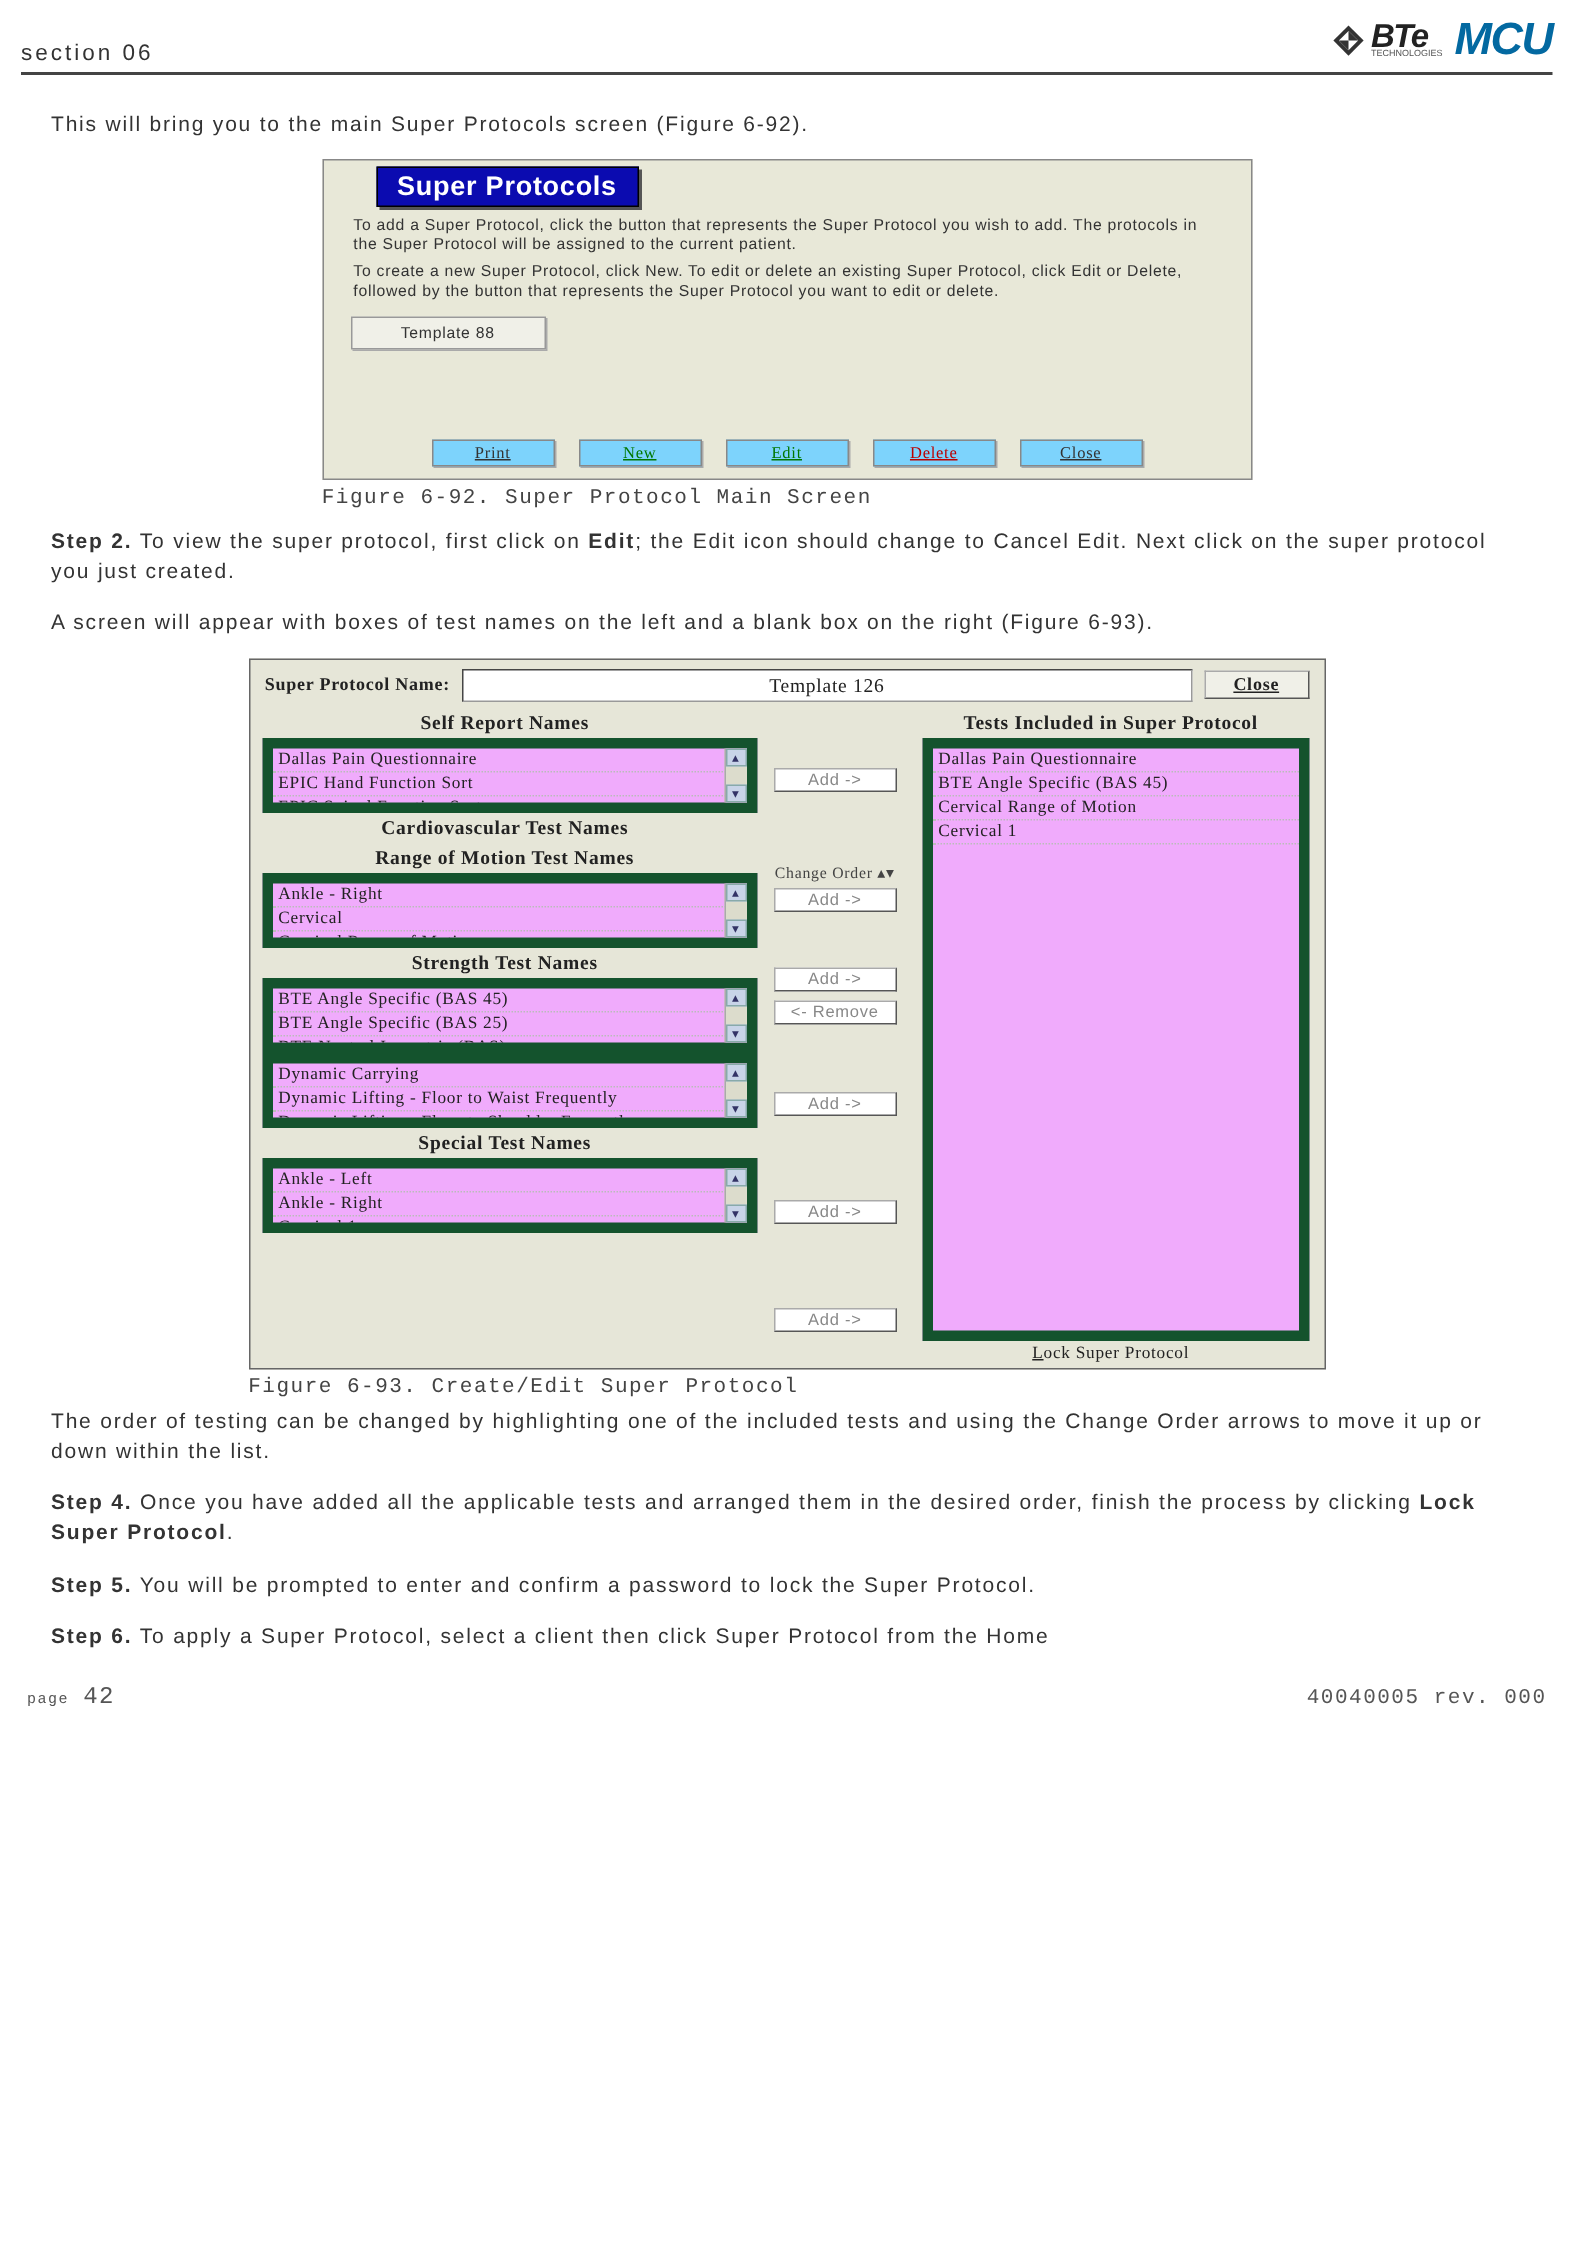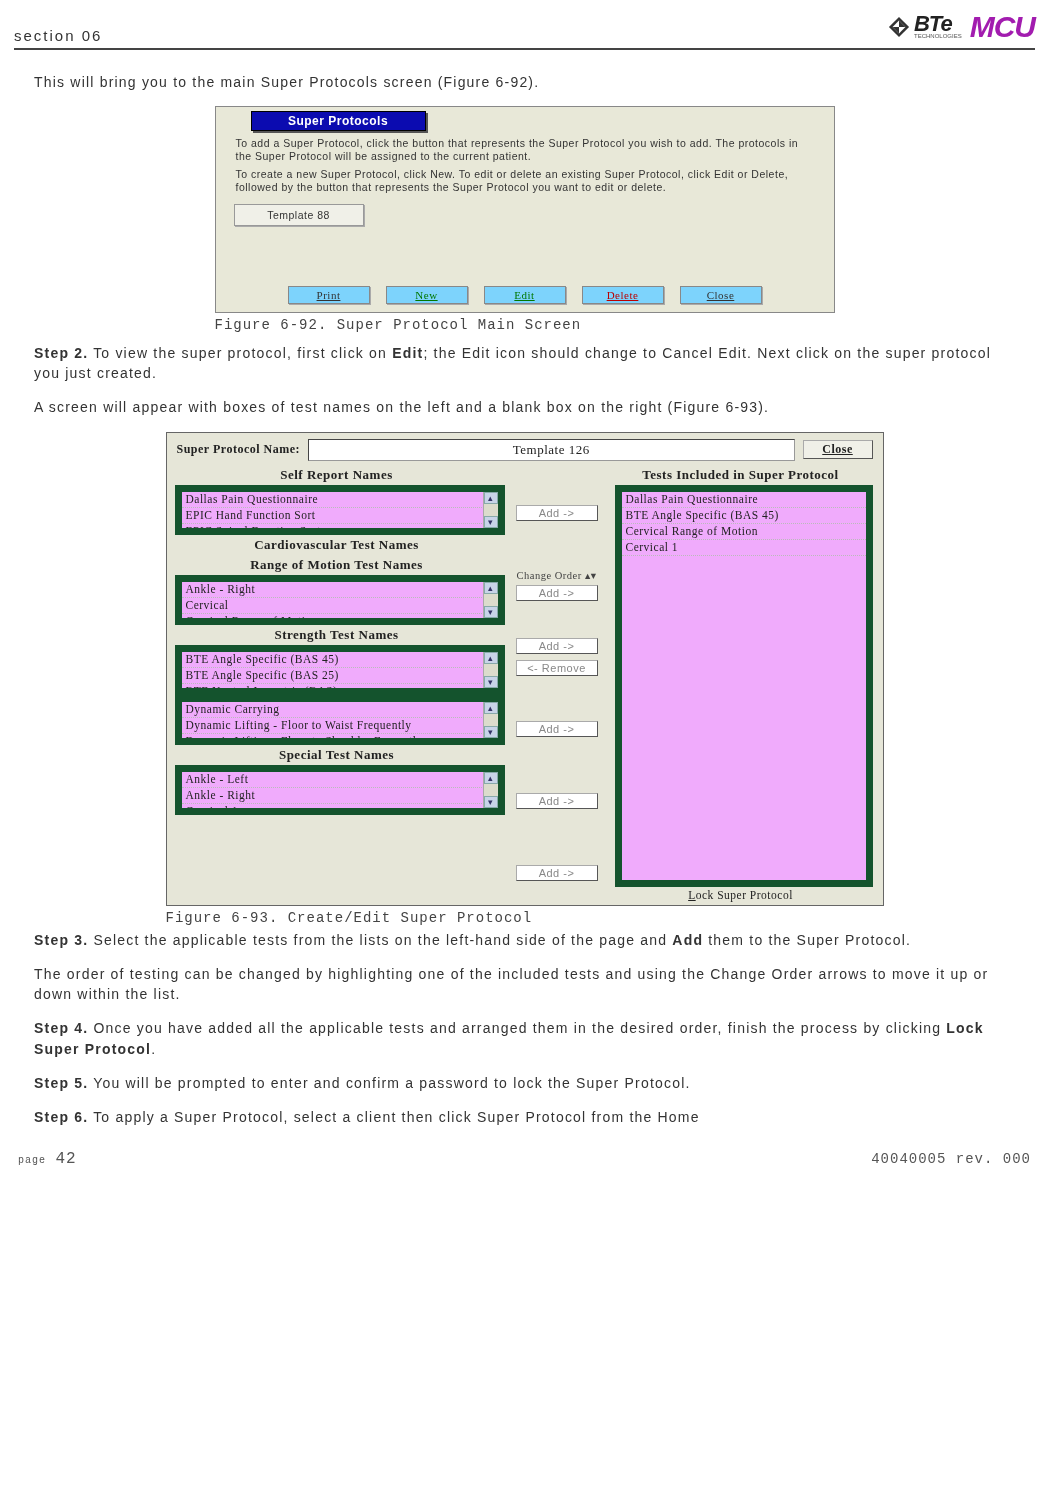--- a/index.html
+++ b/index.html
@@ -4,33 +4,33 @@
 <style>
   * { box-sizing: border-box; margin: 0; padding: 0; }
   body { font-family: Verdana, Arial, sans-serif; width: 1059px; background: #fff; color: #333; padding: 10px 24px 12px 14px; letter-spacing: 0.5px; }
   .header { display: flex; justify-content: space-between; align-items: flex-end; border-bottom: 2px solid #444; padding-bottom: 4px; margin-bottom: 22px; }
   .section-label { font-size: 15px; letter-spacing: 2px; color: #333; }
   .logos { display: flex; align-items: center; gap: 8px; }
   .bte-logo { display: flex; align-items: center; gap: 4px; }
   .bte-logo svg { width: 22px; height: 22px; }
   .bte-text { font-family: Arial, sans-serif; font-weight: 900; font-size: 22px; font-style: italic; letter-spacing: -1px; color: #222; line-height: 0.8; }
   .bte-sub { font-size: 6px; letter-spacing: 0; color: #555; }
-  .mcu-logo { font-family: Arial Black, sans-serif; font-weight: 900; font-style: italic; font-size: 30px; letter-spacing: -1px; color: #a21caf; }
+  .mcu-logo { font-family: Arial Black, sans-serif; font-weight: 900; font-style: italic; font-size: 30px; letter-spacing: -1px; color: #0369a1; }
   .content { padding: 0 20px; }
   .para { font-size: 14px; margin-bottom: 14px; line-height: 1.45; color: #333; letter-spacing: 1.2px; }
   .bold { font-weight: 700; }
   .fig-caption { font-family: "Courier New", monospace; font-size: 14px; letter-spacing: 1px; color: #444; margin-top: 4px; }
   .footer { display: flex; justify-content: space-between; align-items: baseline; padding: 8px 4px 0; font-family: "Courier New", monospace; font-size: 14px; letter-spacing: 1px; color: #555; }
   .footer .pg-label { font-size: 10px; }
   .footer .pg-num { font-size: 16px; }
 
   
   .fig92-wrap { margin: 10px auto 10px; width: 620px; }
   .fig92 { border: 1px solid #888; background: #e8e8d8; font-family: "Tahoma", Arial, sans-serif; font-size: 11px; color: #333; padding-bottom: 8px; }
-  .fig92 .banner { background: #0b0bb0; color: #fff; font-weight: 700; text-align: center; width: 175px; padding: 2px 0; margin: 4px 0 6px 35px; border: 1px solid #000; font-size: 12px; box-shadow: 2px 2px 0 #555; }
+  .fig92 .banner { background: #0b0bb0; color: #fff; font-weight: 700; text-align: center; width: 175px; padding: 2px 0; margin: 4px 0 6px 35px; border: 1px solid #000; font-size: 18px; box-shadow: 2px 2px 0 #555; }
   .fig92 .txt { padding: 0 20px 6px; line-height: 1.2; font-size: 10.5px; }
   .fig92 .tmpl-btn { width: 130px; margin: 4px 0 60px 18px; background: #f0f0e8; border: 1px solid #999; text-align: center; padding: 4px 0; font-size: 10.5px; box-shadow: 1px 1px 0 #aaa; }
   .fig92 .btn-row { display: flex; justify-content: center; gap: 16px; padding: 0 10px; }
   .fig92 .btn { width: 82px; background: #7dd3fc; border: 1px solid #888; text-align: center; padding: 2px 0; font-size: 11px; box-shadow: 1px 1px 0 #aaa; font-family: "Times New Roman", serif; }
   .fig92 .btn .u { text-decoration: underline; }
   .fig92 .btn.red { color: #b00; }
   .fig92 .btn.green { color: #070; }
 
   
   .fig93-wrap { margin: 6px auto 4px; width: 718px; }
@@ -185,21 +185,20 @@
             <div class="lst-row">Cervical Range of Motion</div>
             <div class="lst-row">Cervical 1</div>
           </div>
           <div class="lock"><span class="u">L</span><span>ock Super Protocol</span></div>
         </div>
       </div>
     </div>
     <div class="fig-caption">Figure 6-93. Create/Edit Super Protocol</div>
   </div>
 
-  <p class="para"><span class="bold">Step 3.</span><span> Select the applicable tests from the lists on the left-hand side of the page and </span><span class="bold">Add</span><span> them to the Super Protocol.</span></p>
   <p class="para">The order of testing can be changed by highlighting one of the included tests and using the Change Order arrows to move it up or down within the list.</p>
   <p class="para"><span class="bold">Step 4.</span><span> Once you have added all the applicable tests and arranged them in the desired order, finish the process by clicking </span><span class="bold">Lock Super Protocol</span><span>.</span></p>
   <p class="para"><span class="bold">Step 5.</span><span> You will be prompted to enter and confirm a password to lock the Super Protocol.</span></p>
   <p class="para"><span class="bold">Step 6.</span><span> To apply a Super Protocol, select a client then click Super Protocol from the Home</span></p>
 </div>
 
 <div class="footer">
   <div><span class="pg-label">page</span> <span class="pg-num">42</span></div>
   <div>40040005 rev. 000</div>
 </div>

